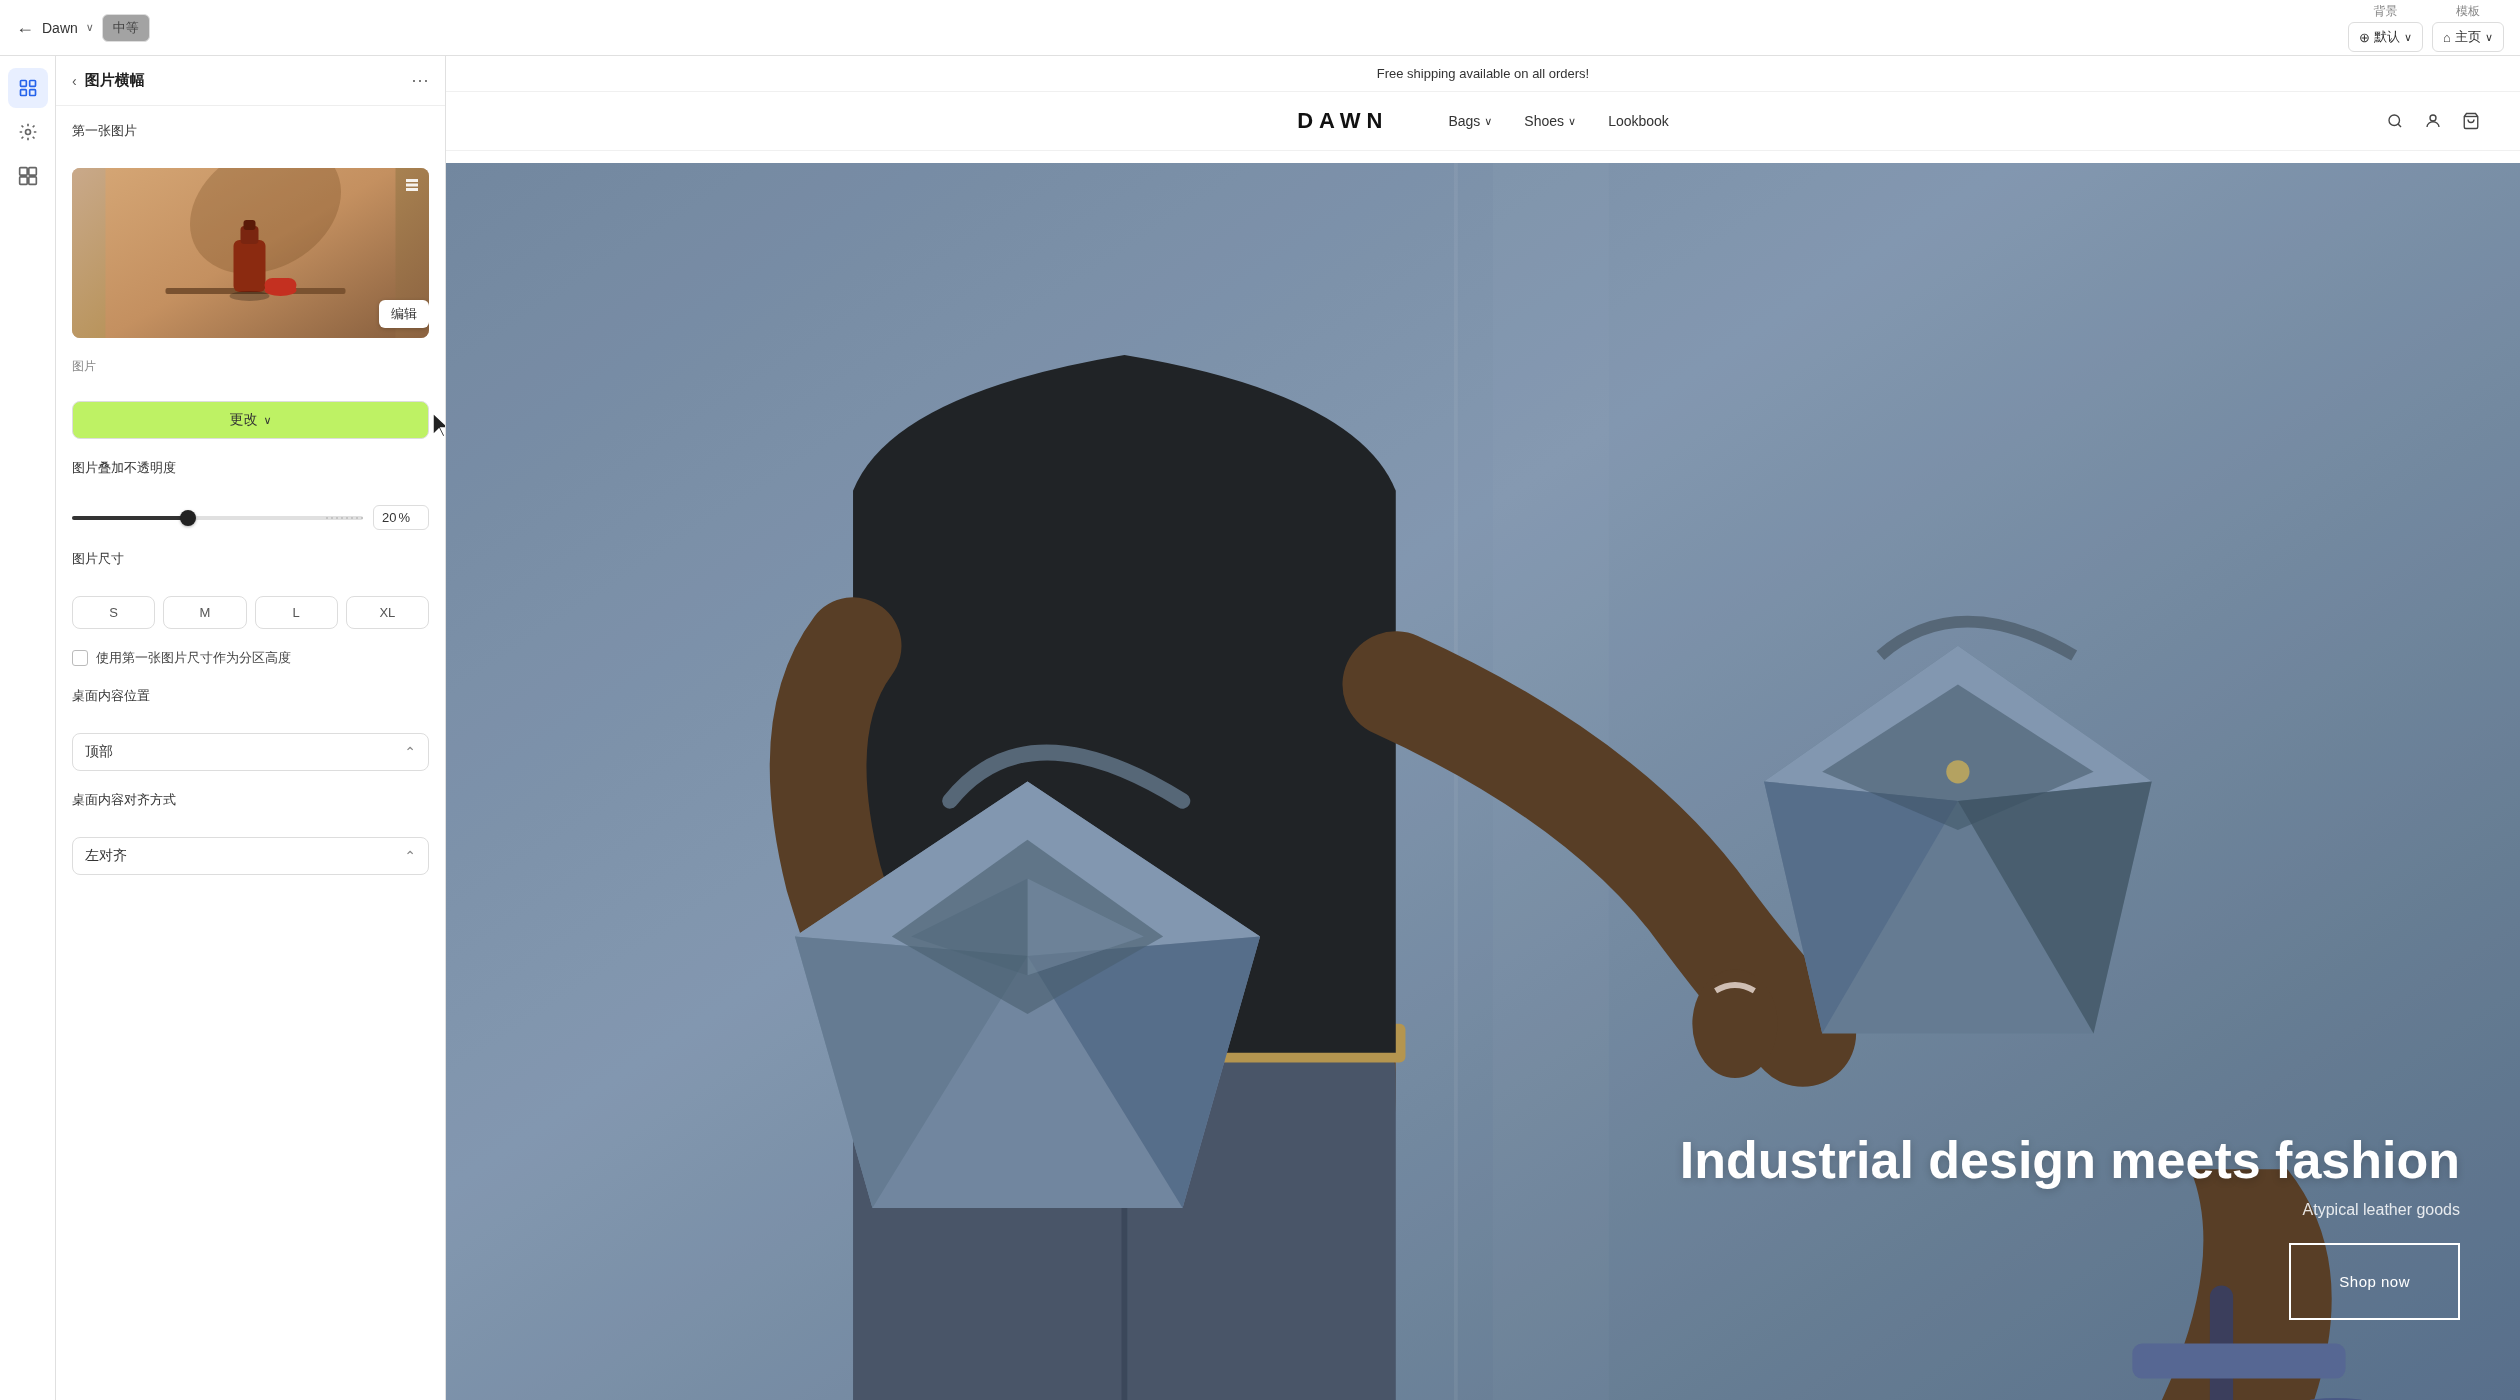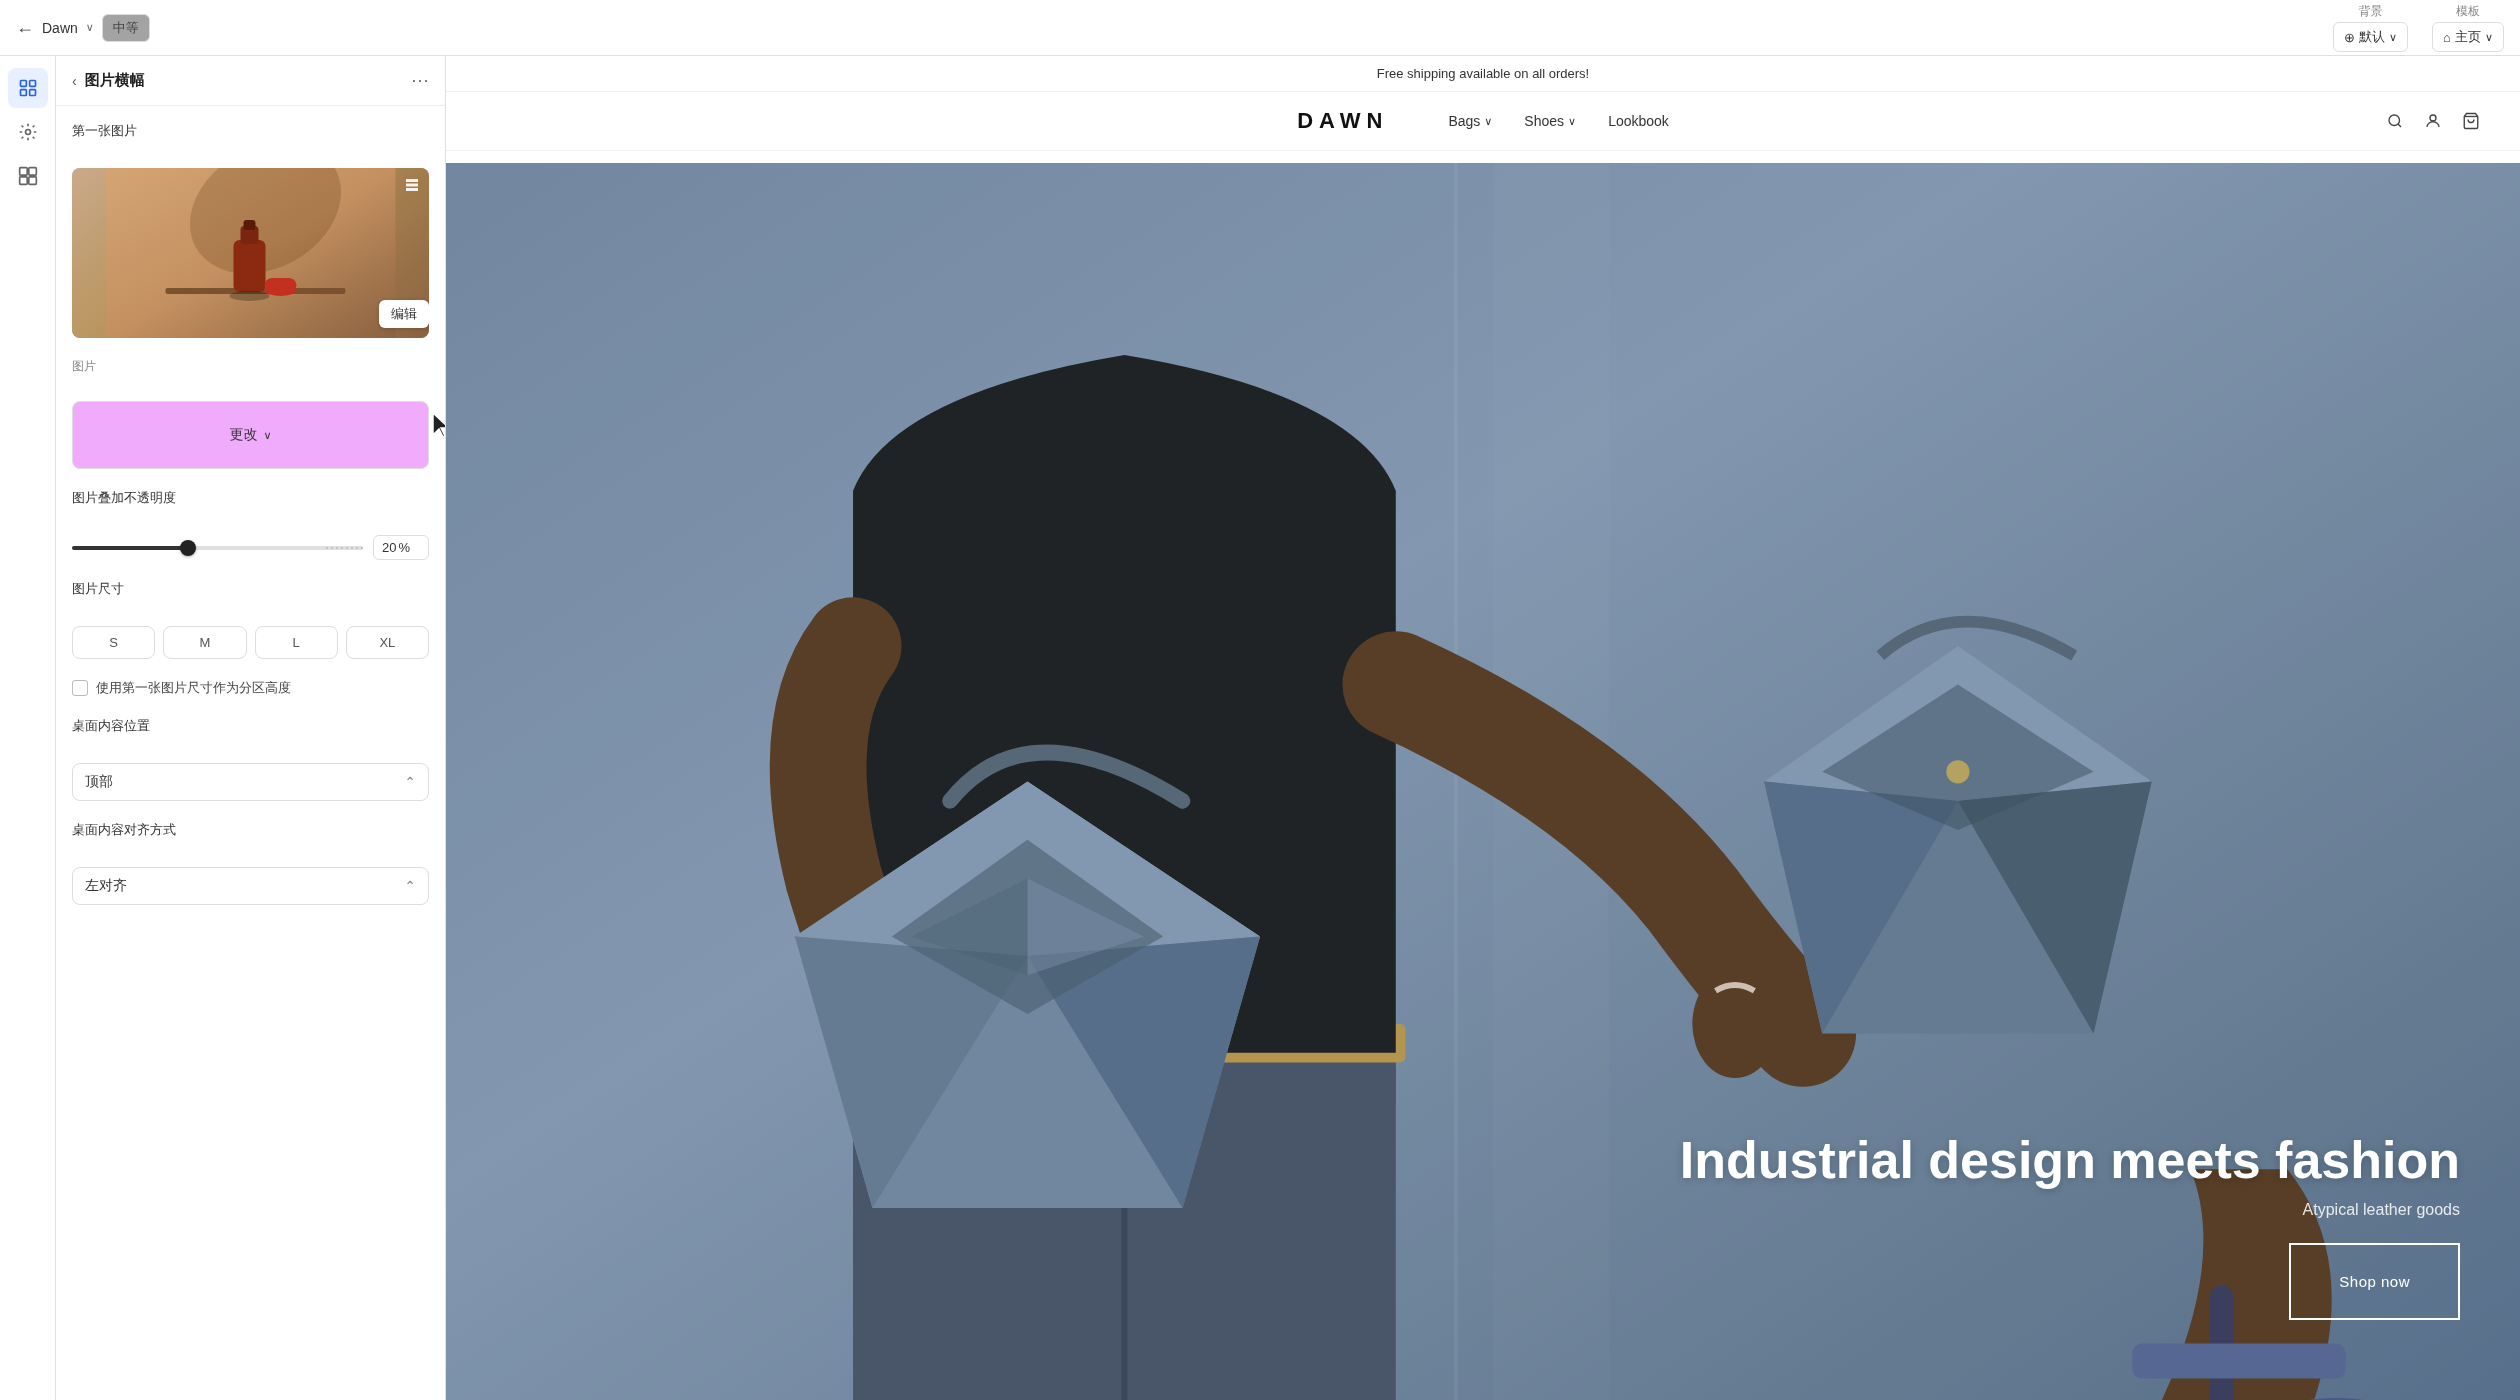--- a/index.html
+++ b/index.html
@@ -4,21 +4,21 @@
   <style>
     * { box-sizing: border-box; margin: 0; padding: 0; }
     body { font-family: -apple-system, BlinkMacSystemFont, 'Segoe UI', sans-serif; background: #f0f0f0; display: flex; flex-direction: column; height: 100vh; overflow: hidden; }
 
     
     .top-bar {
       display: flex; align-items: center; background: #fff; border-bottom: 1px solid #e0e0e0;
       padding: 0 16px; height: 56px; gap: 12px; flex-shrink: 0; z-index: 10;
     }
     .top-bar-left { display: flex; align-items: center; gap: 8px; flex: 1; }
-    .top-bar-right { display: flex; align-items: center; gap: 24px; margin-left: auto; }
+    .top-bar-right { display: flex; align-items: center; gap: 9px; margin-left: auto; }
 
     .back-icon { font-size: 18px; cursor: pointer; color: #444; }
     .app-name { font-size: 14px; font-weight: 500; color: #333; }
     .app-name-arrow { font-size: 11px; color: #666; }
     .size-badge { background: #a3a3a3; border: 1px solid #ddd; border-radius: 6px; padding: 4px 10px; font-size: 13px; color: #444; cursor: pointer; }
 
     .top-label { font-size: 12px; color: #888; text-align: center; }
     .top-dropdown { display: flex; align-items: center; gap: 4px; font-size: 13px; color: #333; cursor: pointer; border: 1px solid #ddd; border-radius: 6px; padding: 5px 10px; background: #fff; }
 
     .section-group { display: flex; flex-direction: column; align-items: center; gap: 2px; }
@@ -67,22 +67,22 @@
       border-radius: 6px; padding: 5px 12px; font-size: 13px; font-weight: 500; cursor: pointer; color: #333;
       box-shadow: 0 1px 4px rgba(0,0,0,0.2);
     }
     .storage-icon { position: absolute; top: 8px; right: 8px; color: #fff; font-size: 16px; }
 
     .sub-label { font-size: 12px; color: #888; margin-bottom: 6px; }
 
     
     .change-btn {
       display: flex; align-items: center; justify-content: center; gap: 6px;
-      border: 1px solid #ddd; border-radius: 8px; padding: 24px 16px;
-      background: #f0abfc; font-size: 14px; color: #333; cursor: pointer; width: 100%;
+      border: 1px solid #ddd; border-radius: 8px; padding: 9px 16px;
+      background: #bef264; font-size: 14px; color: #333; cursor: pointer; width: 100%;
     }
 
     
     .cursor-area { position: relative; }
     .cursor-overlay {
       position: absolute; right: -30px; top: 10px; pointer-events: none; z-index: 100;
     }
     .cursor-svg { width: 32px; height: 32px; }
 
     

